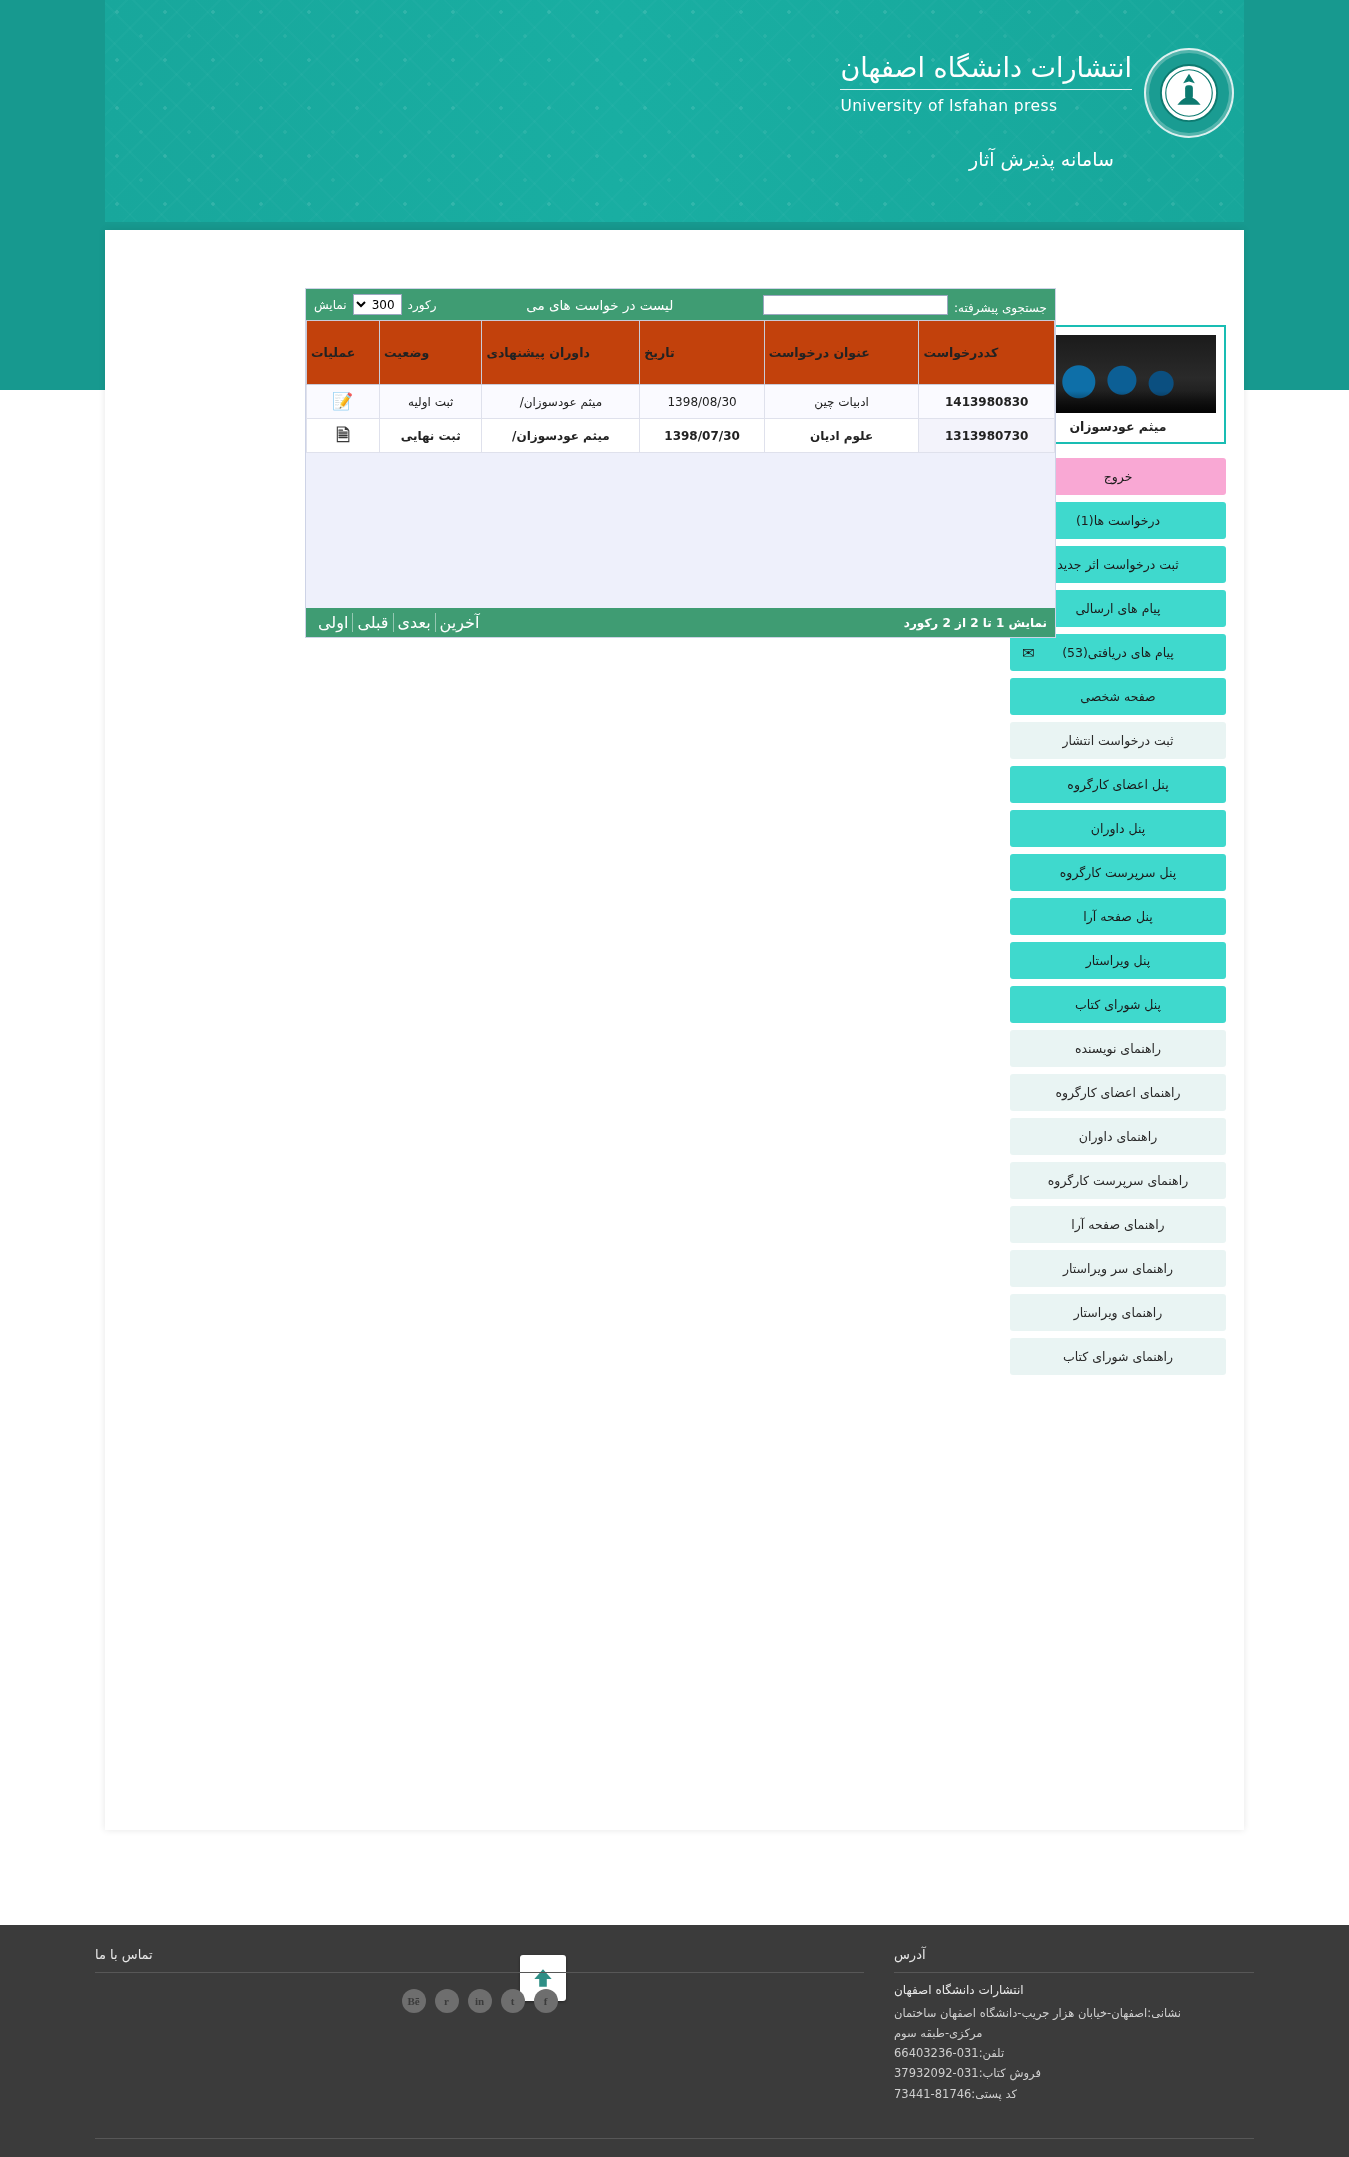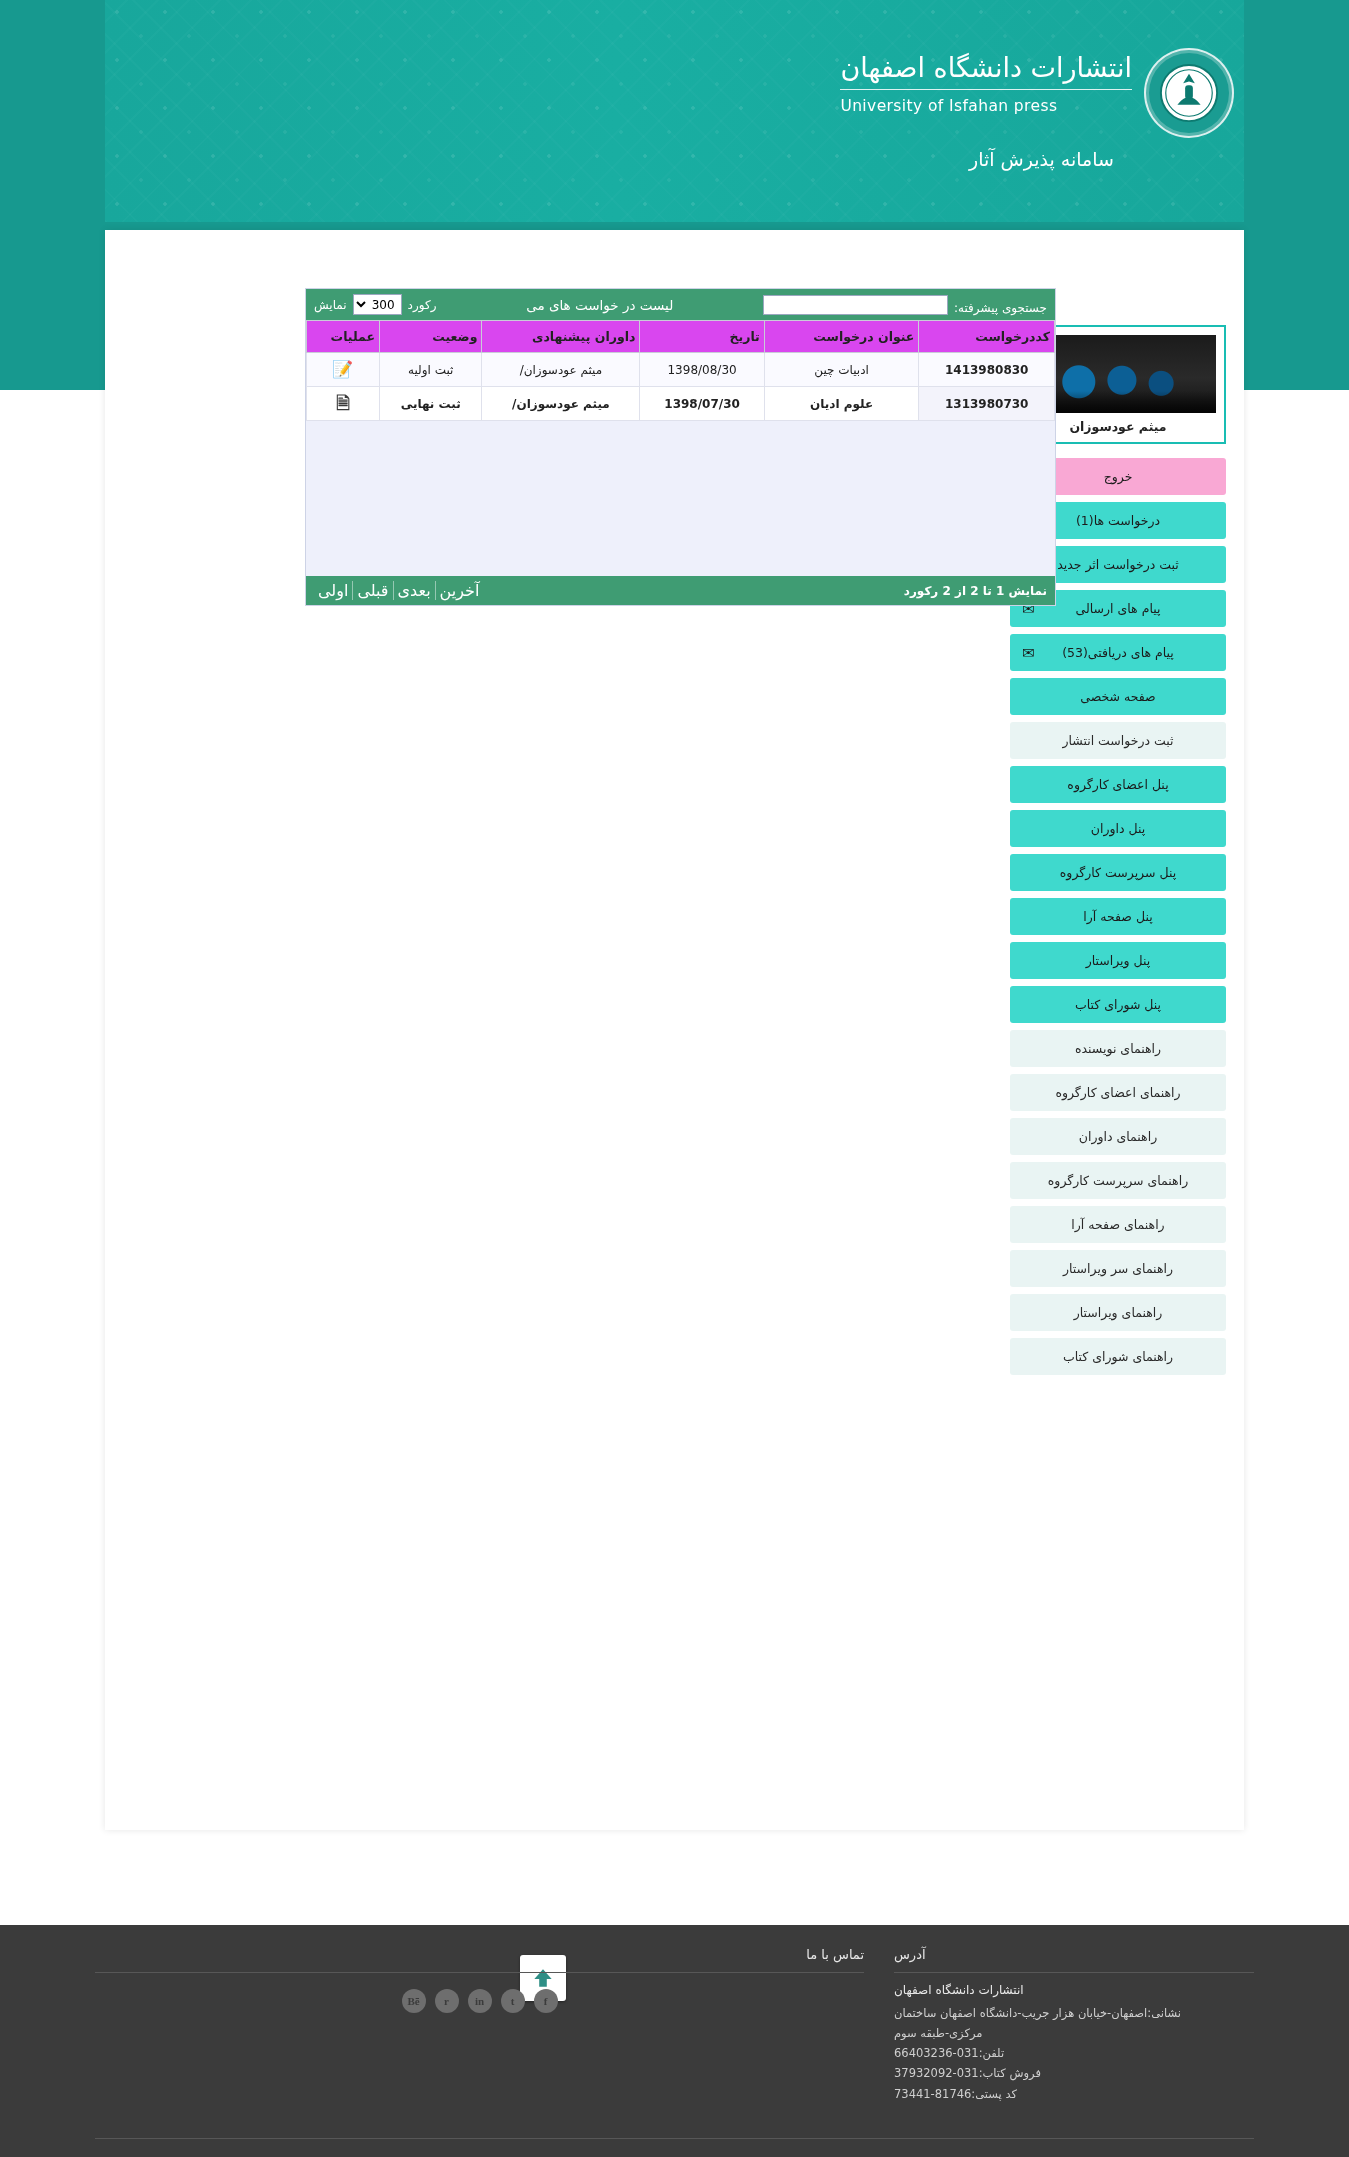--- a/index.html
+++ b/index.html
@@ -220,27 +220,27 @@
     white-space: nowrap;
   }
 
   table.grid {
     width: 100%;
     border-collapse: collapse;
     background: #ffffff;
     direction: rtl;
   }
   table.grid th {
-    background: #d946ef;
+    background: #c2410c;
     border: 1px solid #c9cbd8;
     font-size: 12.5px;
     color: #222;
-    padding: 8px 4px;
+    padding: 24px 4px;
     font-weight: bold;
-    text-align: right;
+    text-align: left;
   }
   table.grid td {
     border: 1px solid #dfe1ec;
     font-size: 12px;
     color: #222;
     padding: 8px 6px;
     text-align: center;
     background: #ffffff;
   }
   table.grid tr.odd td { background: #fafaff; }
@@ -296,21 +296,21 @@
     box-sizing: border-box;
     gap: 30px;
   }
   .fcol { flex: 1; }
   .fcol.narrow { flex: 0 0 360px; }
   .fcol h4 {
     margin: 0 0 10px 0;
     font-size: 13px;
     font-weight: normal;
     color: #e8e8e8;
-    text-align: right;
+    text-align: left;
     padding-bottom: 10px;
     border-bottom: 1px solid #575757;
   }
   .fcol.addr h4 { text-align: left; }
   .addr-title {
     font-size: 12px;
     color: #e9e9e9;
     text-align: left;
     margin-bottom: 6px;
   }

